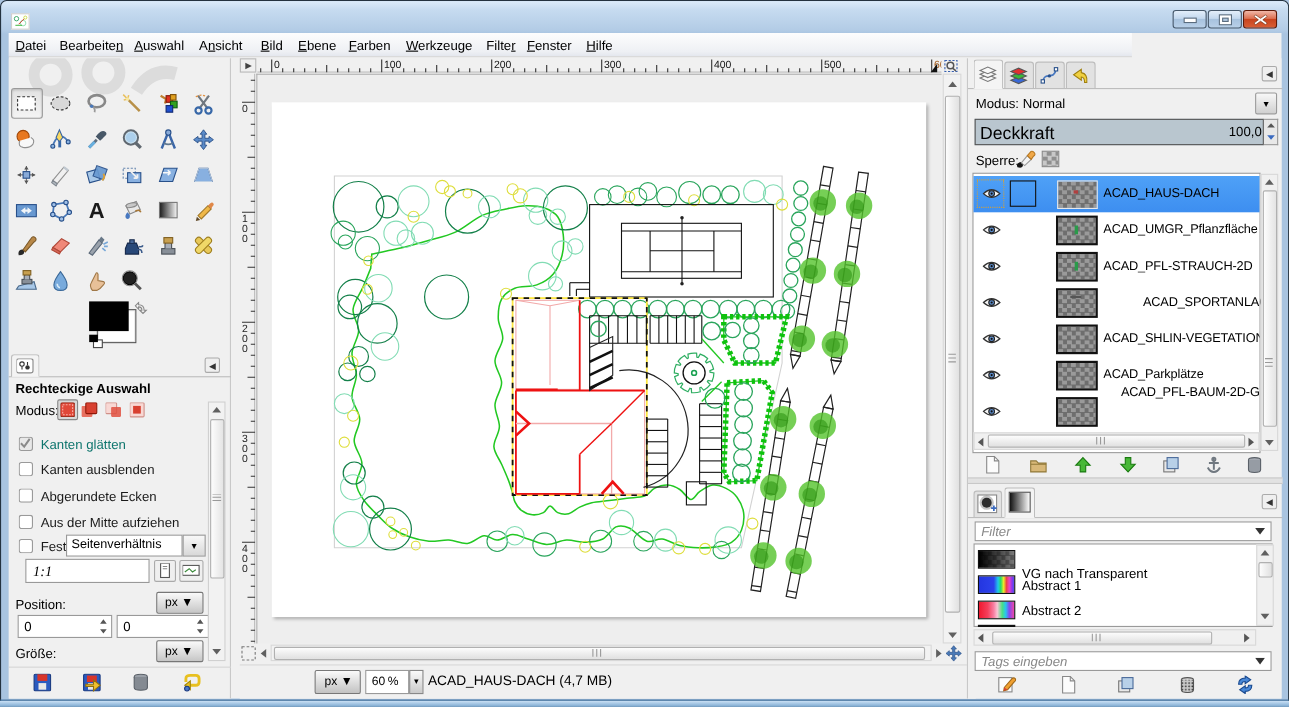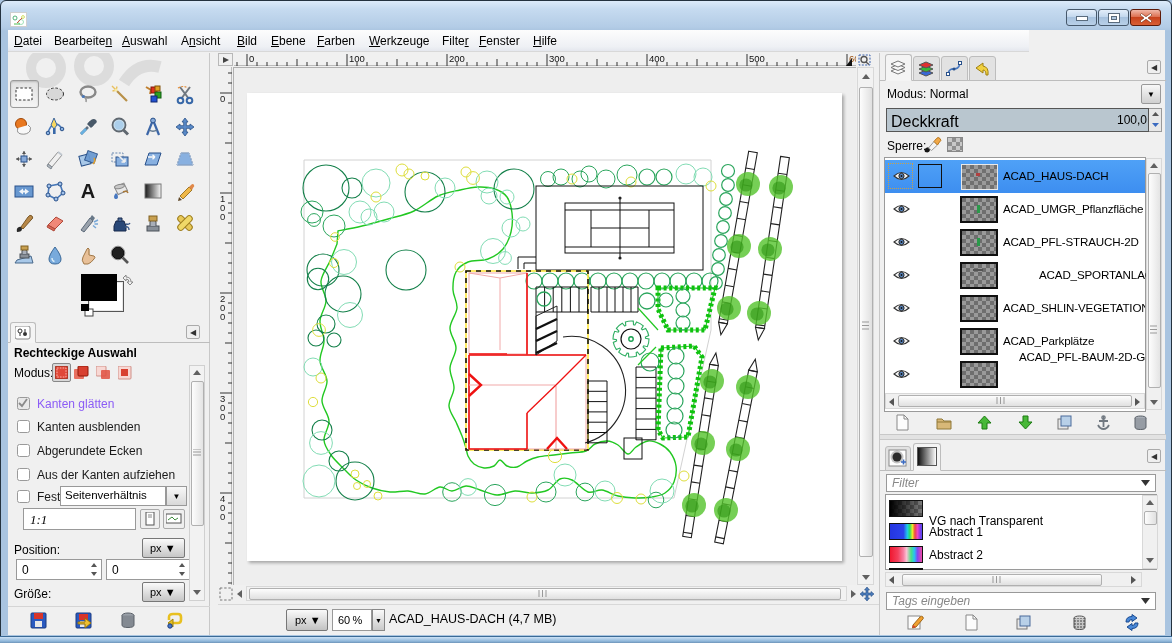--- a/index.html
+++ b/index.html
@@ -290,33 +290,33 @@
         <rect x="5" y="4" width="9" height="9" rx="1" fill="#e05040" opacity="0.85"></rect>
       </svg>
 <svg class="abs" style="left:110px;top:313px" width="15" height="14">
         <rect x="0" y="0" width="13" height="13" rx="1" fill="#f8d8d4" stroke="#d09088"></rect>
         <rect x="3" y="3" width="7" height="7" fill="#d84030"></rect>
       </svg>
 <svg class="abs" style="left:9px;top:344px" width="13" height="13">
         <rect x="0.5" y="0.5" width="12" height="12" rx="2" fill="#e8e8e8" stroke="#9a9a9a"></rect>
         <path d="M2 6 L5 9 L10 2" stroke="#8a8a8a" stroke-width="1.8" fill="none"></path>
       </svg>
-      <div class="abs" style="left:29px;top:344px;font-size:12px;color:#8b5cf6;white-space:nowrap;">Kanten glätten</div>
+      <div class="abs" style="left:29px;top:344px;font-size:12px;color:#0f766e;white-space:nowrap;">Kanten glätten</div>
       <svg class="abs" style="left:9px;top:367px" width="13" height="13">
         <rect x="0.5" y="0.5" width="12" height="12" rx="2" fill="#fff" stroke="#9a9a9a"></rect>
       </svg>
       <div class="abs" style="left:29px;top:367px;font-size:12px;color:#1a1a1a;white-space:nowrap;">Kanten ausblenden</div>
       <svg class="abs" style="left:9px;top:391px" width="13" height="13">
         <rect x="0.5" y="0.5" width="12" height="12" rx="2" fill="#fff" stroke="#9a9a9a"></rect>
       </svg>
       <div class="abs" style="left:29px;top:391px;font-size:12px;color:#1a1a1a;white-space:nowrap;">Abgerundete Ecken</div>
       <svg class="abs" style="left:9px;top:415px" width="13" height="13">
         <rect x="0.5" y="0.5" width="12" height="12" rx="2" fill="#fff" stroke="#9a9a9a"></rect>
       </svg>
-      <div class="abs" style="left:29px;top:415px;font-size:12px;color:#1a1a1a;white-space:nowrap;">Aus der Kanten aufziehen</div>
+      <div class="abs" style="left:29px;top:415px;font-size:12px;color:#1a1a1a;white-space:nowrap;">Aus der Mitte aufziehen</div>
       <svg class="abs" style="left:9px;top:437px" width="13" height="13">
         <rect x="0.5" y="0.5" width="12" height="12" rx="2" fill="#fff" stroke="#9a9a9a"></rect>
       </svg>
       <div class="abs" style="left:29px;top:437px;font-size:12px;color:#1a1a1a;white-space:nowrap;">Fest:</div>
 <div class="abs" style="left:52px;top:433px;width:106px;height:20px;background:#fff;border:1px solid #999;font-size:11.5px;padding:2px 0 0 4px;">Seitenverhältnis</div>
 <div class="abs" style="left:158px;top:433px;width:21px;height:20px;background:linear-gradient(180deg,#f8f8f8,#d8d8d8);border:1px solid #999;text-align:center;font-size:8px;line-height:19px;">▼</div>
 <div class="abs" style="left:15px;top:455px;width:113px;height:22px;background:#fff;border:1px solid #999;font-size:13px;font-style:italic;padding:3px 0 0 6px;font-family:'Liberation Serif',serif;">1:1</div>
 <div class="abs" style="left:132px;top:456px;width:20px;height:20px;background:#efefef;border:1px solid #aaa;border-radius:2px;"></div>
 <svg class="abs" style="left:136px;top:459px" width="12" height="14">
         <rect x="2" y="0" width="8" height="13" fill="#fff" stroke="#555"></rect>

